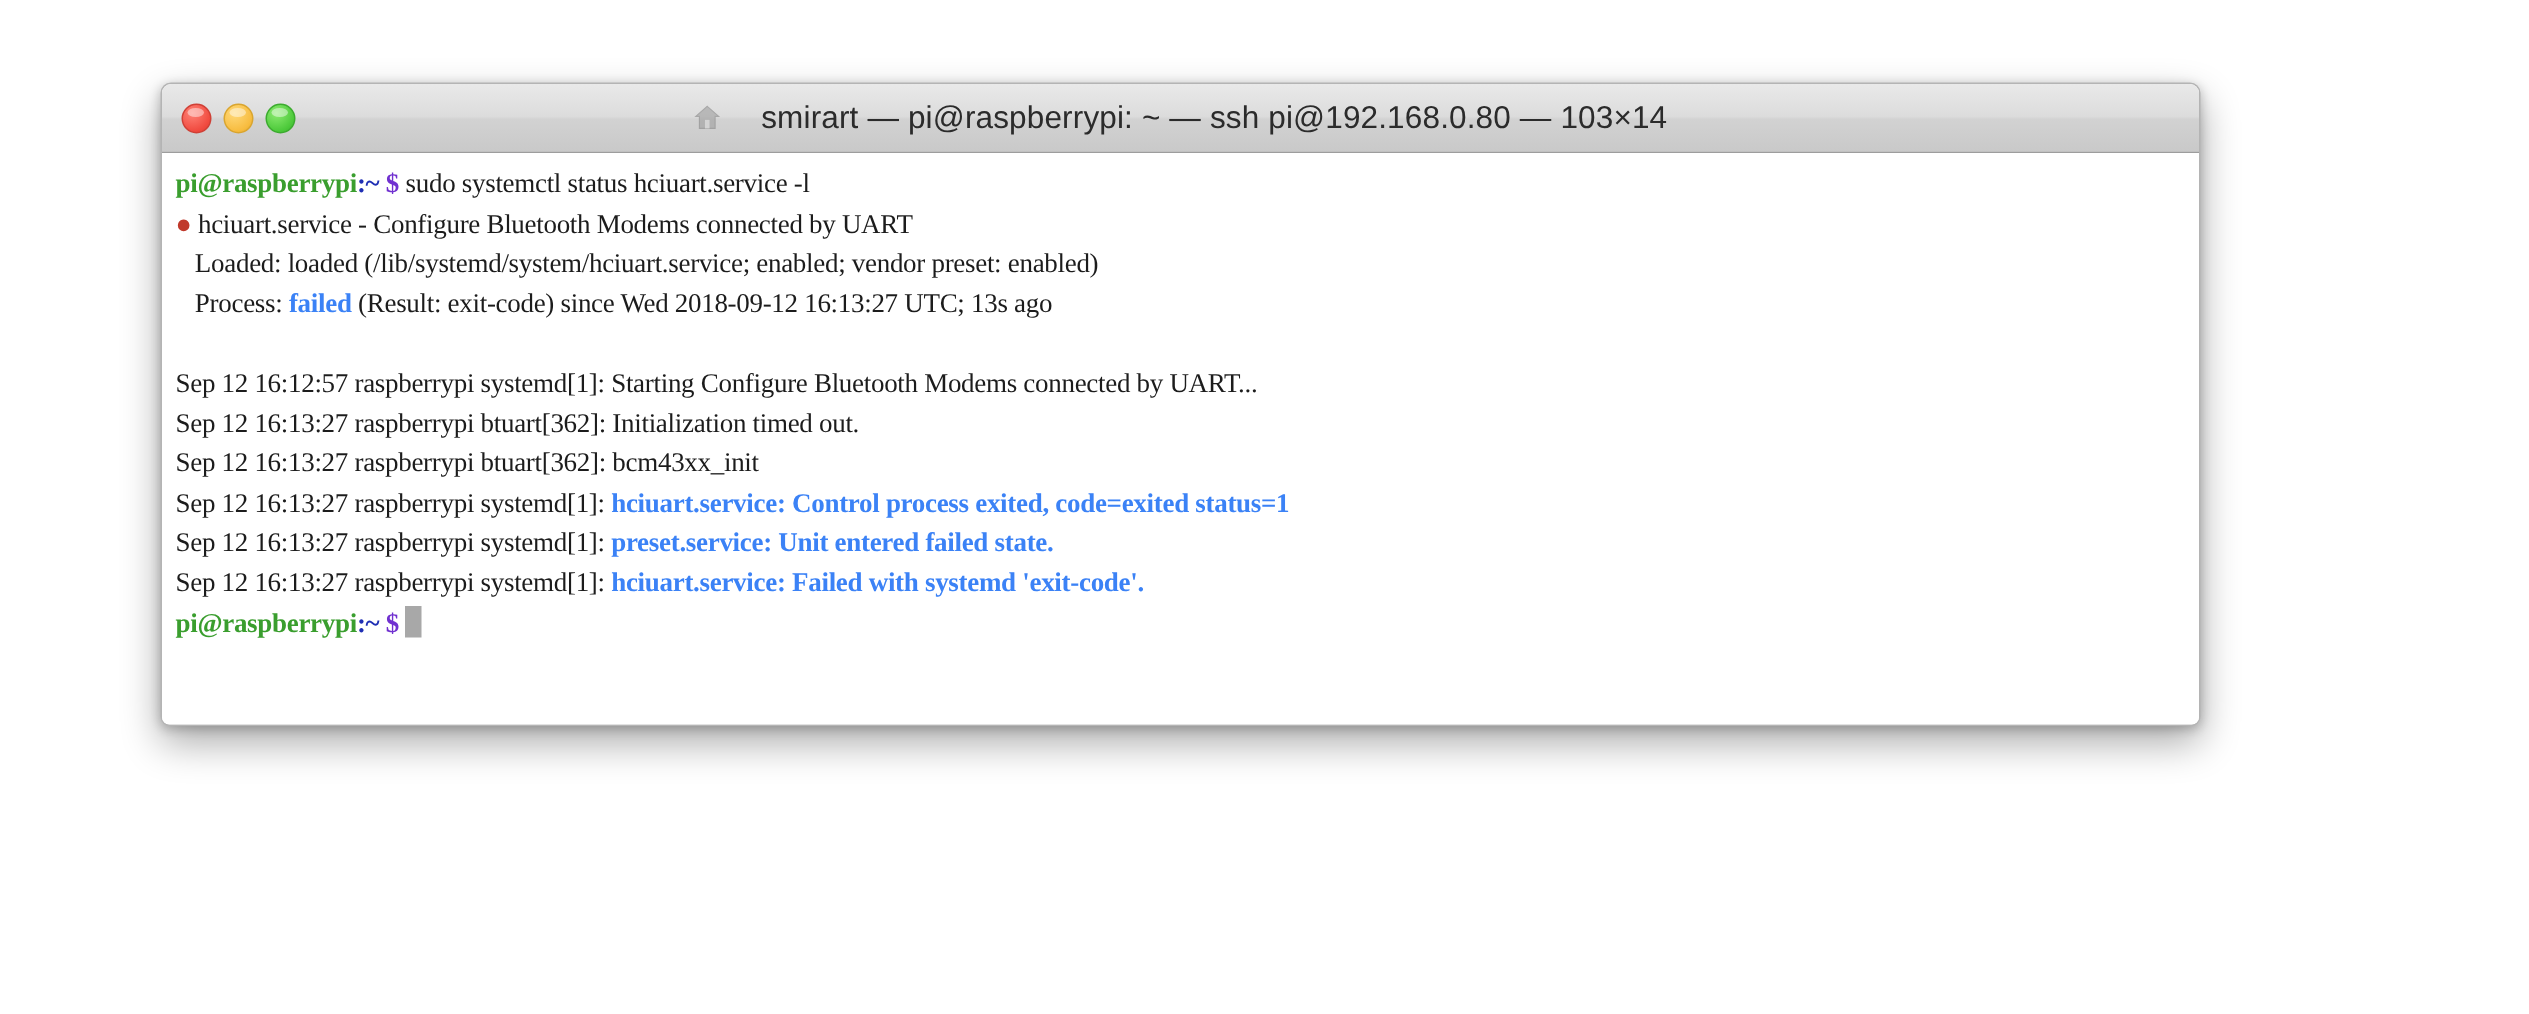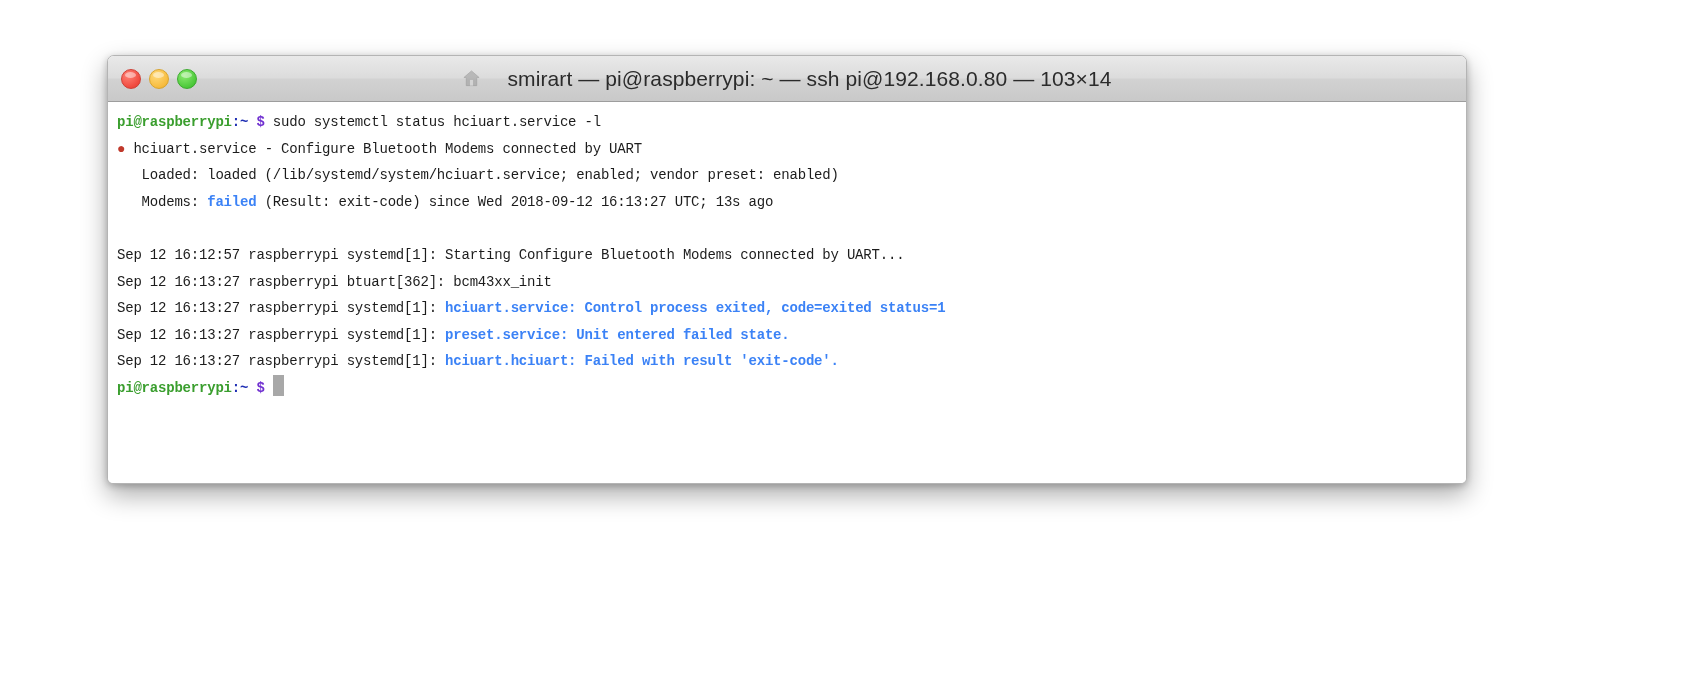--- a/index.html
+++ b/index.html
@@ -100,22 +100,22 @@
 
   
   .term {
     background: #ffffff;
     padding: 7px 0 0 9px;
     height: calc(100% - 46px);
     box-sizing: border-box;
     overflow: hidden;
   }
   .line {
-    font-family: Liberation Mono, monospace;
-    font-size: 14px;
+    font-family: Liberation Serif, serif;
+    font-size: 18px;
     line-height: 26.6px;
     color: #1c1c1c;
     white-space: pre;
     letter-spacing: -0.2px;
   }
   .blank { height: 26.6px; }
 
   .c-green  { color: #3a9e2e; font-weight: bold; }
   .c-blue   { color: #1f2fb4; font-weight: bold; }
   .c-purple { color: #7030d0; font-weight: bold; }
@@ -160,36 +160,37 @@
     </div>
 
     <div class="term">
 
       <div class="line"><span class="c-green">pi@raspberrypi</span><span class="c-blue">:~</span> <span class="c-purple">$</span><span class="c-plain"> sudo systemctl status hciuart.service -l</span></div>
 
       <div class="line"><span class="c-reddot">●</span><span class="c-plain"> hciuart.service - Configure Bluetooth Modems connected by UART</span></div>
 
       <div class="line">   Loaded: loaded (/lib/systemd/system/hciuart.service; enabled; vendor preset: enabled)</div>
 
-      <div class="line"><span class="c-plain">   Modems: </span><span class="c-red">failed</span><span class="c-plain"> (Result: exit-code) since Wed 2018-09-12 16:13:27 UTC; 13s ago</span></div>
+      <div class="line"><span class="c-plain">   Process: </span><span class="c-red">failed</span><span class="c-plain"> (Result: exit-code) since Wed 2018-09-12 16:13:27 UTC; 13s ago</span></div>
 
 
       <div class="line blank"></div>
 
       <div class="line">Sep 12 16:12:57 raspberrypi systemd[1]: Starting Configure Bluetooth Modems connected by UART...</div>
 
+      <div class="line">Sep 12 16:13:27 raspberrypi btuart[362]: Initialization timed out.</div>
 
       <div class="line">Sep 12 16:13:27 raspberrypi btuart[362]: bcm43xx_init</div>
 
       <div class="line"><span class="c-plain">Sep 12 16:13:27 raspberrypi systemd[1]: </span><span class="c-bold">hciuart.service: Control process exited, code=exited status=1</span></div>
 
 
       <div class="line"><span class="c-plain">Sep 12 16:13:27 raspberrypi systemd[1]: </span><span class="c-bold">preset.service: Unit entered failed state.</span></div>
 
-      <div class="line"><span class="c-plain">Sep 12 16:13:27 raspberrypi systemd[1]: </span><span class="c-bold">hciuart.hciuart: Failed with result 'exit-code'.</span></div>
+      <div class="line"><span class="c-plain">Sep 12 16:13:27 raspberrypi systemd[1]: </span><span class="c-bold">hciuart.service: Failed with systemd 'exit-code'.</span></div>
 
       <div class="line"><span class="c-green">pi@raspberrypi</span><span class="c-blue">:~</span> <span class="c-purple">$</span> <span class="cursor"></span></div>
 
     </div>
 
   </div>
 
 </div>
 
 </body></html>

